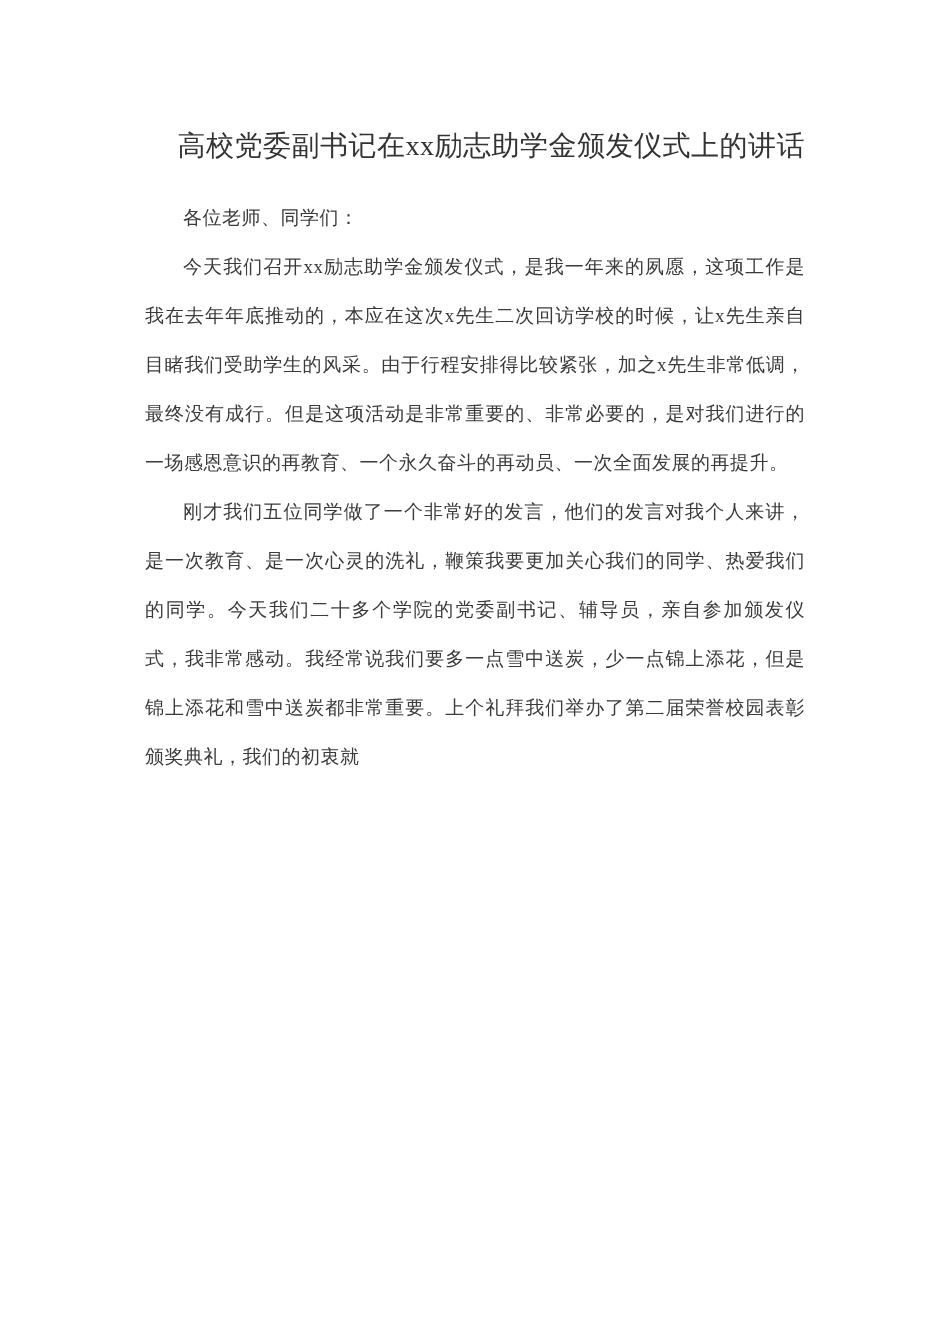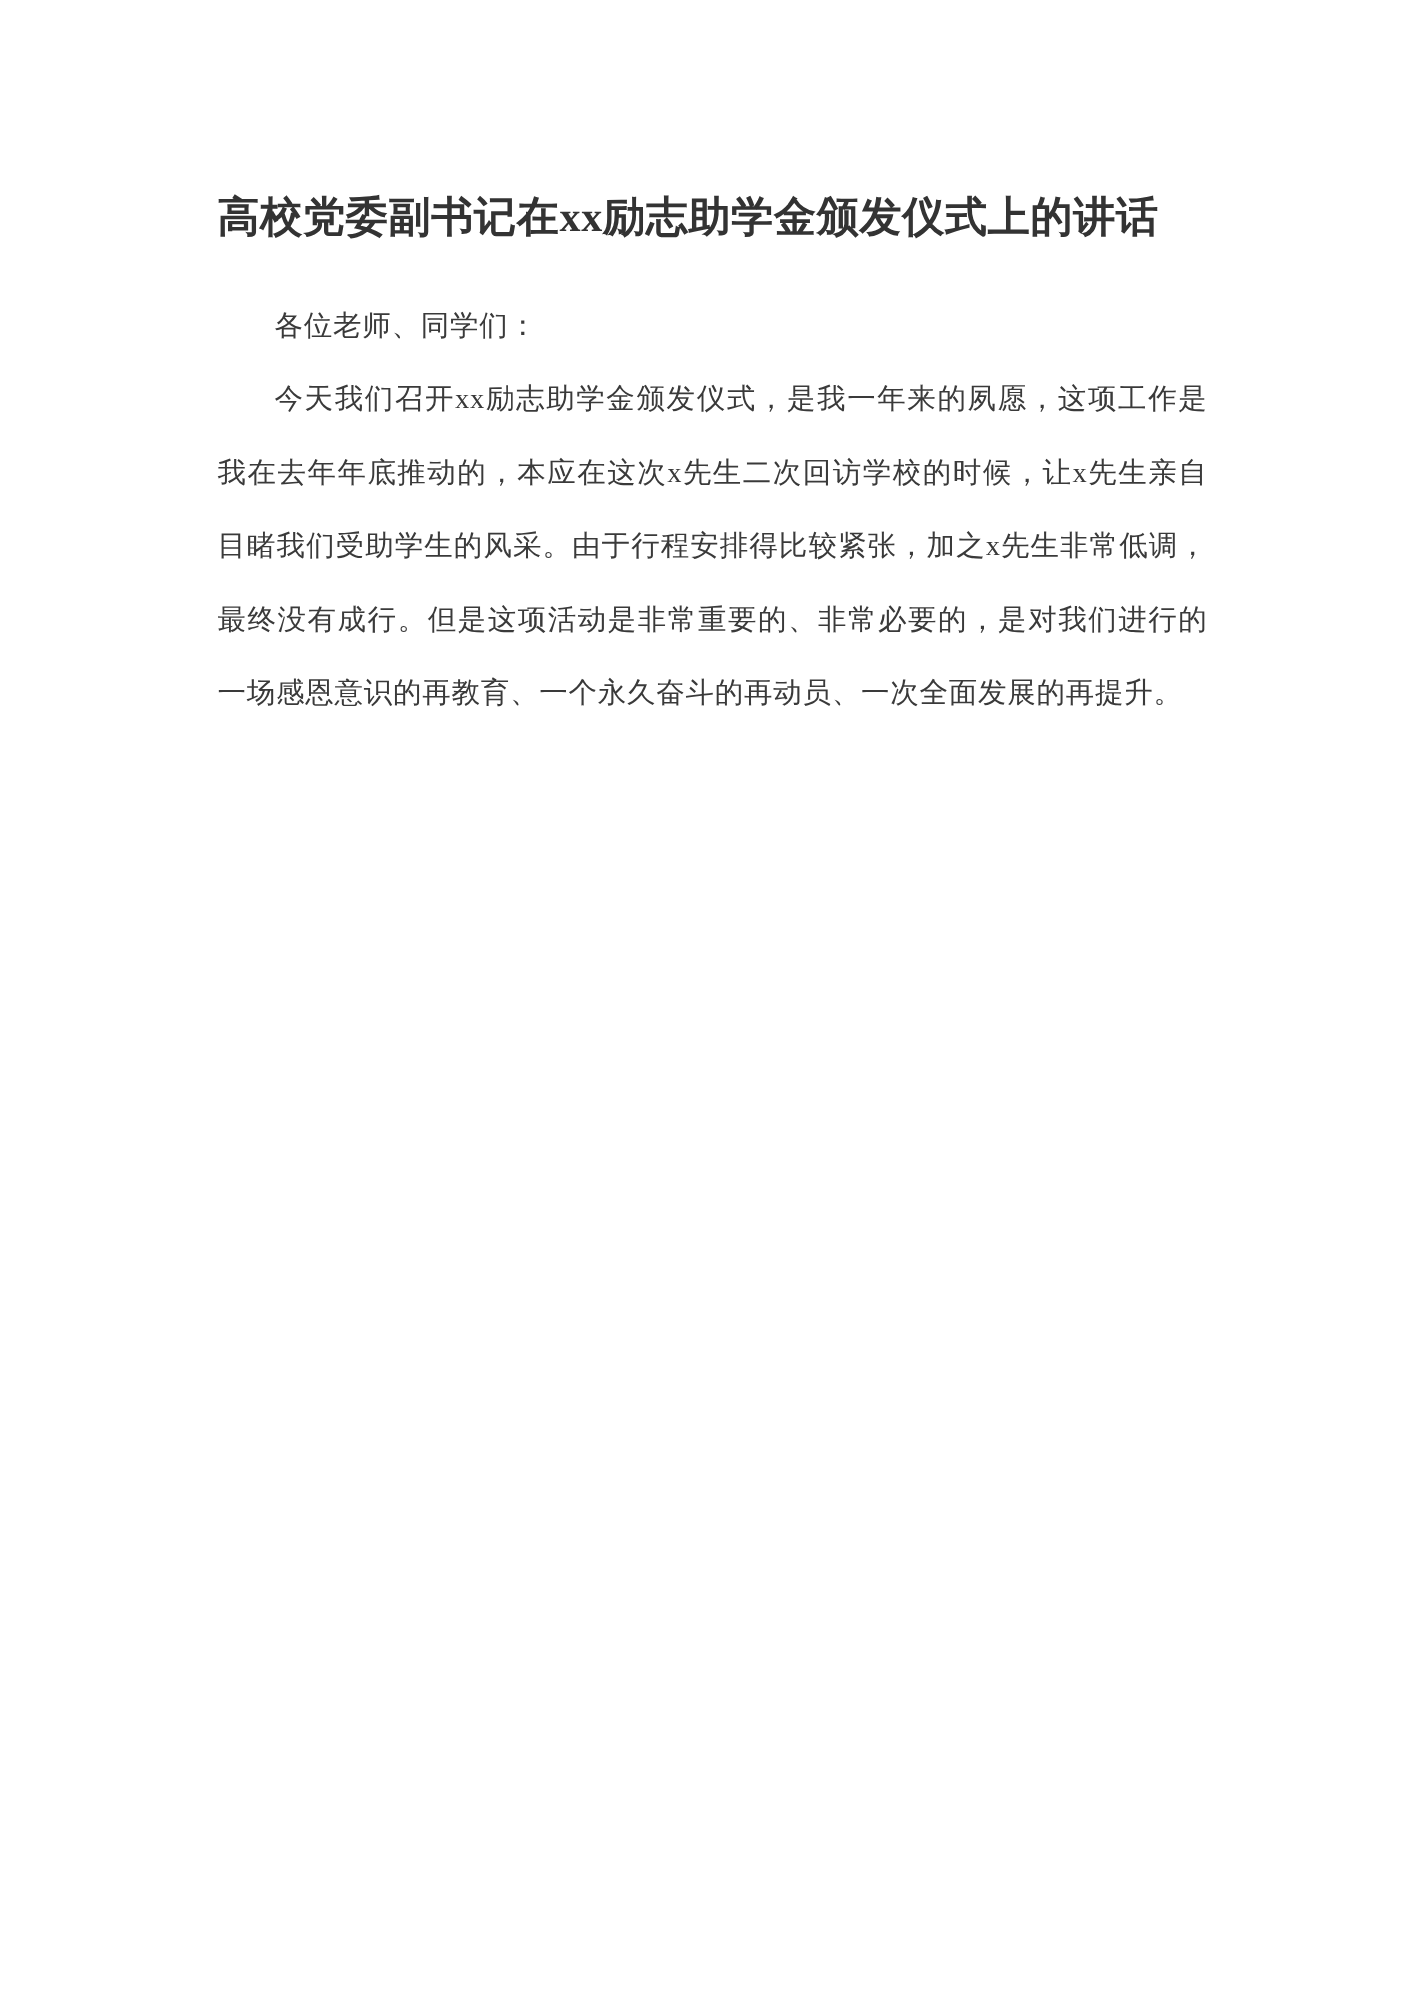--- a/index.html
+++ b/index.html
@@ -15,23 +15,23 @@
     box-sizing: border-box;
     padding: 126px 145px 0 145px;
     background: #ffffff;
     overflow: hidden;
     font-family: "Liberation Serif", "DejaVu Serif", serif;
     color: #3a3a3a;
   }
   .doc-title {
     margin: 0 0 26px 0;
     font-size: 28px;
-    font-weight: 700;
+    font-weight: 400;
     line-height: 1.45;
-    text-align: left;
+    text-align: right;
     color: #333333;
     letter-spacing: 0.5px;
   }
   .doc-paragraph {
     margin: 0;
     font-size: 19px;
     line-height: 49px;
     text-align: justify;
     text-justify: inter-ideograph;
     text-indent: 2em;
@@ -44,13 +44,14 @@
 <body>
 
 <div class="page">
   <h1 class="doc-title">高校党委副书记在xx励志助学金颁发仪式上的讲话</h1>
 
   <p class="doc-paragraph">各位老师、同学们：</p>
 
   <p class="doc-paragraph">今天我们召开xx励志助学金颁发仪式，是我一年来的夙愿，这项工作是我在去年年底推动的，本应在这次x先生二次回访学校的时候，让x先生亲自目睹我们受助学生的风采。由于行程安排得比较紧张，加之x先生非常低调，最终没有成行。但是这项活动是非常重要的、非常必要的，是对我们进行的一场感恩意识的再教育、一个永久奋斗的再动员、一次全面发展的再提升。</p>
 
 
+  <p class="doc-paragraph">刚才我们五位同学做了一个非常好的发言，他们的发言对我个人来讲，是一次教育、是一次心灵的洗礼，鞭策我要更加关心我们的同学、热爱我们的同学。今天我们二十多个学院的党委副书记、辅导员，亲自参加颁发仪式，我非常感动。我经常说我们要多一点雪中送炭，少一点锦上添花，但是锦上添花和雪中送炭都非常重要。上个礼拜我们举办了第二届荣誉校园表彰颁奖典礼，我们的初衷就</p>
 </div>
 
 </body></html>

